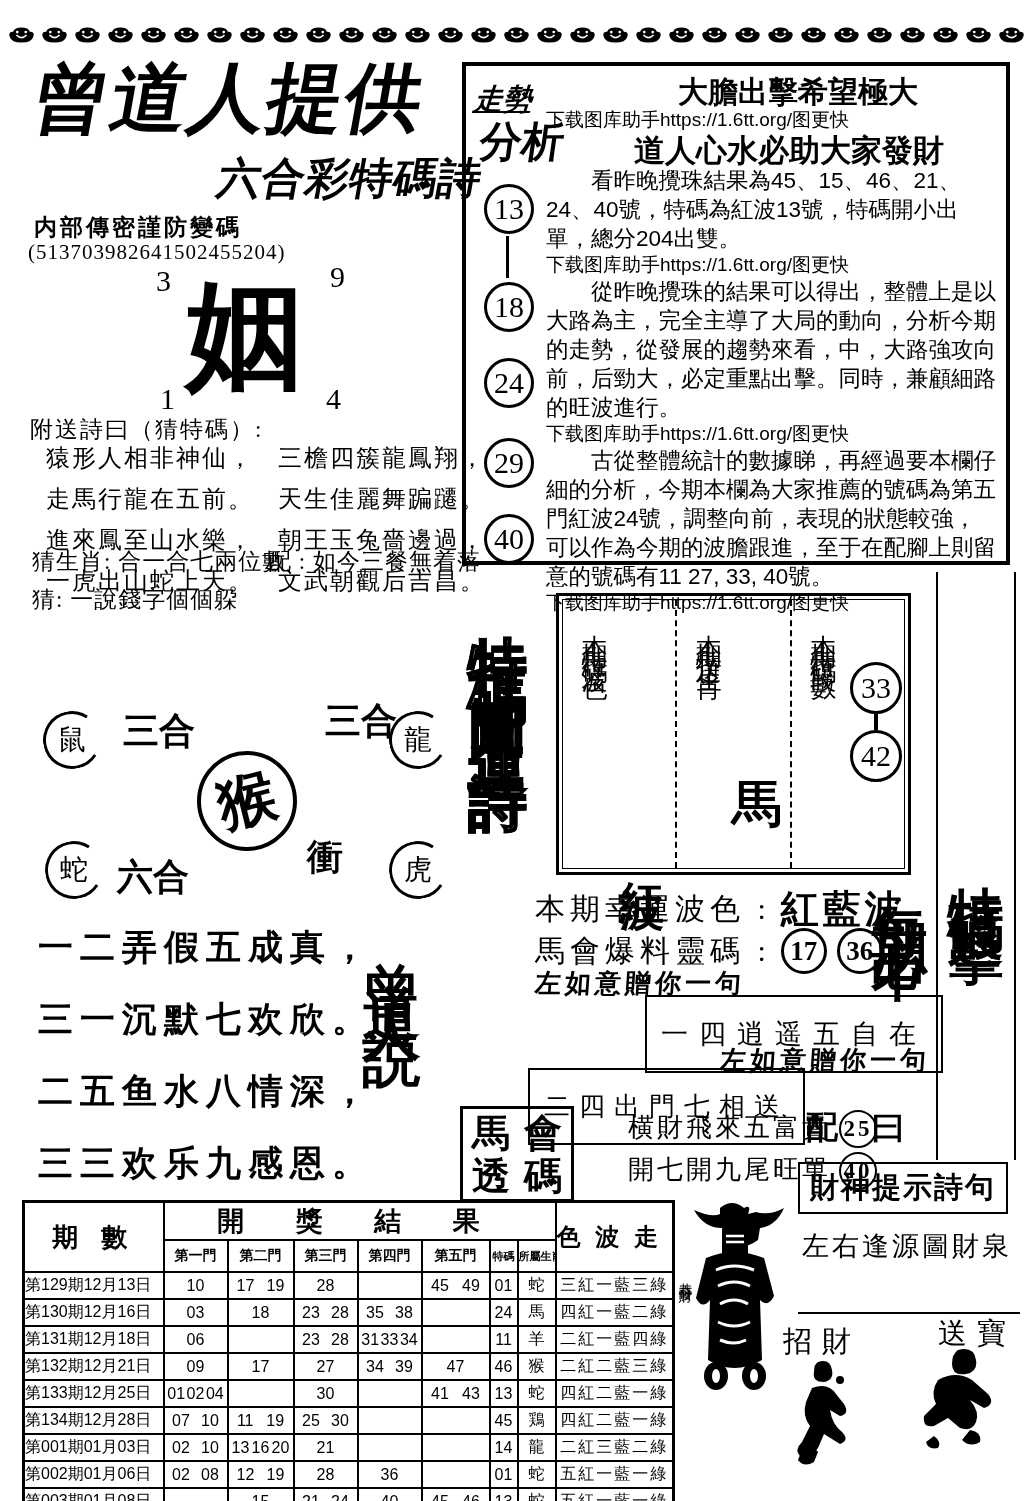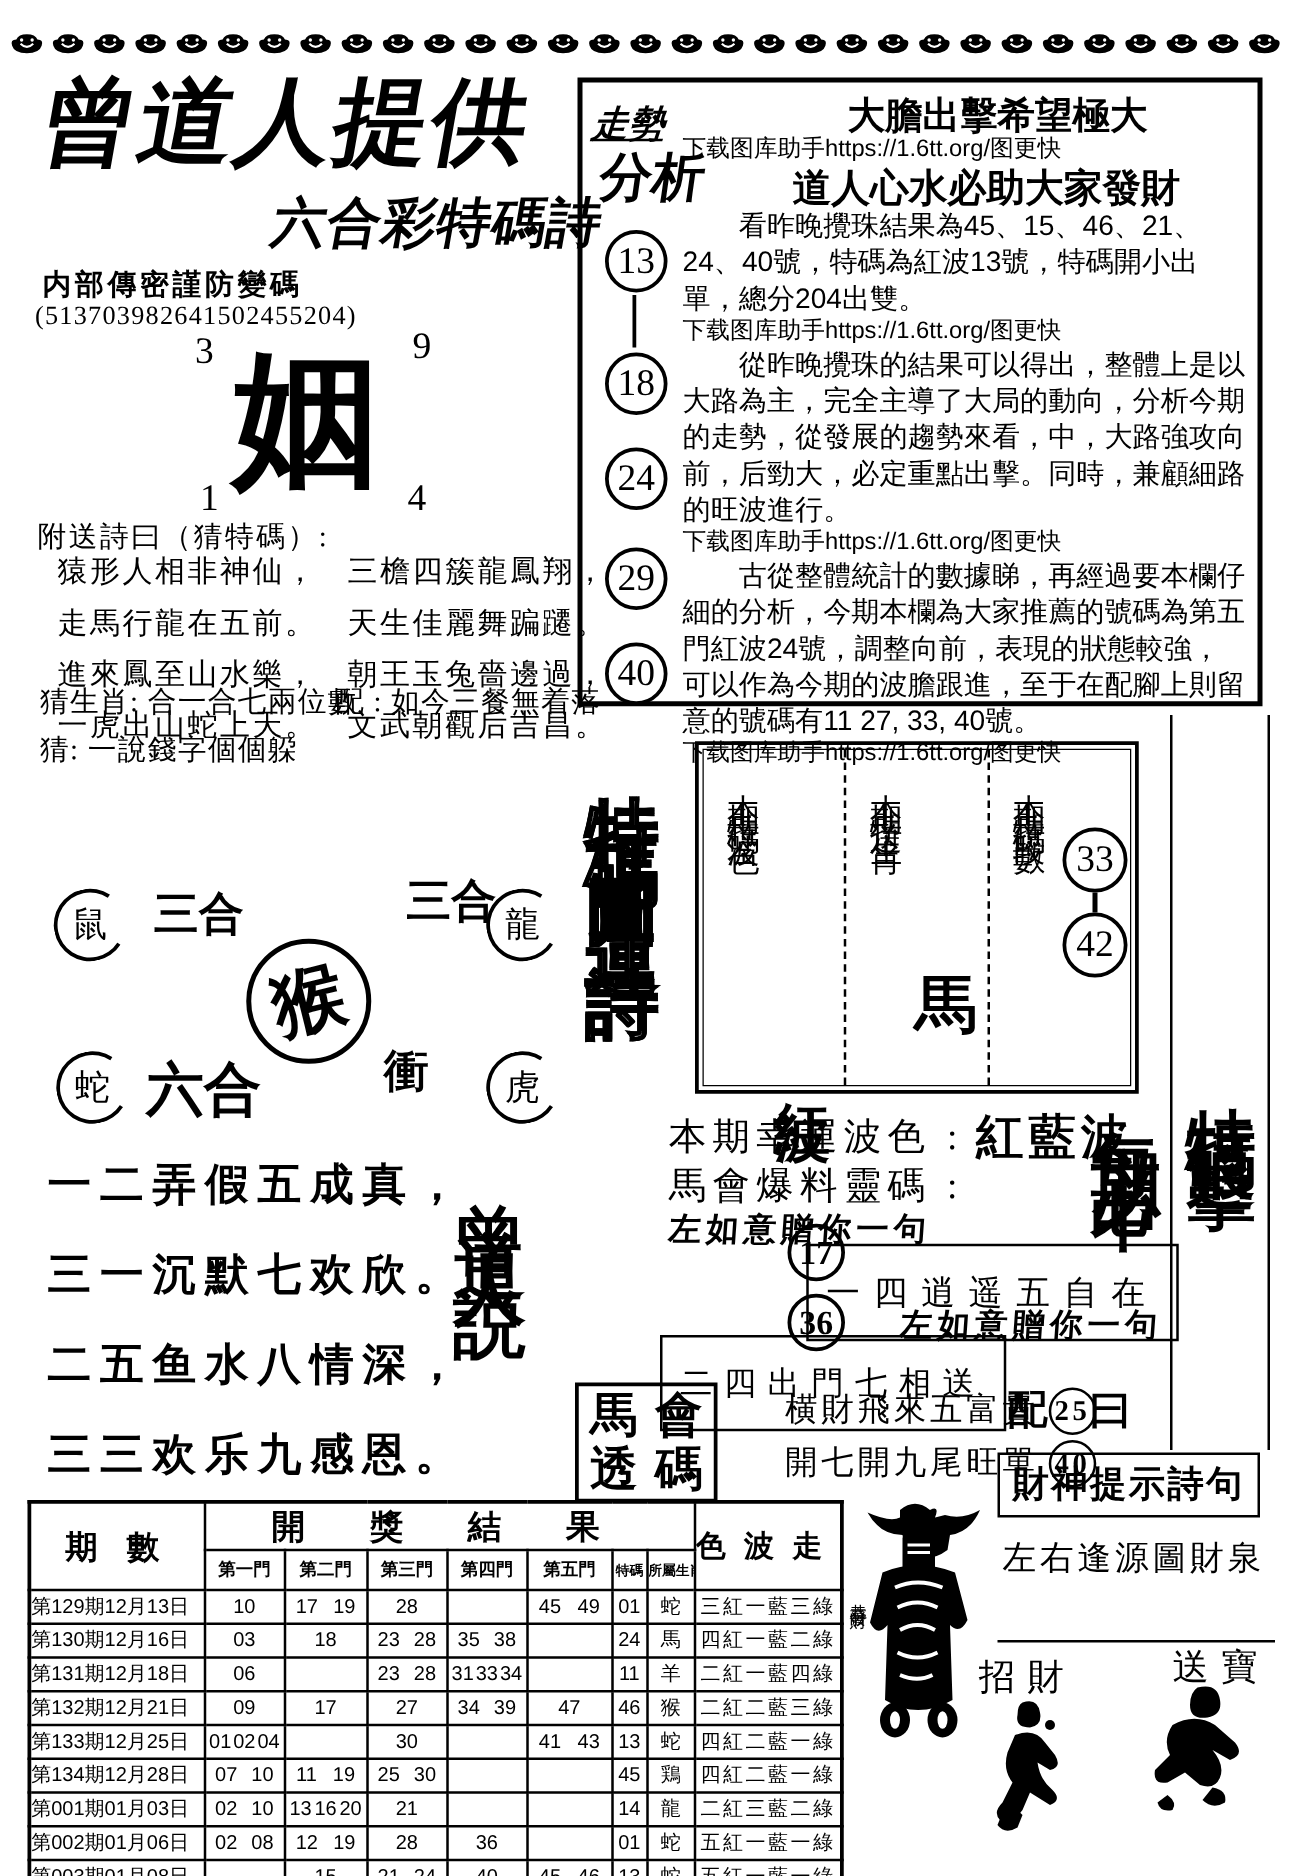--- a/index.html
+++ b/index.html
@@ -338,21 +338,21 @@
     <div class="abs wheel-label" style="left:300px;top:12px;">三合</div>
     <div class="abs arc" style="left:364px;top:26px;">
         <span>龍</span>
       </div>
     <div class="abs center-circle" style="left:172px;top:66px;">
         <span>猴</span>
       </div>
     <div class="abs arc" style="left:20px;top:156px;">
         <span>蛇</span>
       </div>
-    <div class="abs wheel-label" style="left:92px;top:156px;font-size:46px;">六合</div>
+    <div class="abs wheel-label" style="left:92px;top:168px;font-size:36px;">六合</div>
     <div class="abs wheel-label" style="left:282px;top:148px;">衝</div>
     <div class="abs arc" style="left:364px;top:156px;">
         <span>虎</span>
       </div>
   </div>
 
   <div class="abs num-poem" style="left:38px;top:912px;">
     <div>一二弄假五成真，</div>
     <div>三一沉默七欢欣。</div>
     <div>二五鱼水八情深，</div>
@@ -404,21 +404,21 @@
           <span class="ball ball-md">42</span>
         </div>
       </div>
     </div>
   </div>
 
   <div class="abs" style="left:535px;top:884px;display:flex;align-items:center;gap:10px;">
     <span class="lucky-label">本期幸運波色 :</span>
     <span class="lucky-value">紅藍波</span>
   </div>
-  <div class="abs" style="left:535px;top:928px;display:flex;align-items:center;gap:10px;flex-direction:column;">
+  <div class="abs" style="left:535px;top:928px;display:flex;align-items:center;gap:10px;">
     <span class="lucky-label">馬會爆料靈碼 :</span>
     <span class="ball ball-sm">17</span>
     <span class="ball ball-sm">36</span>
   </div>
   <div class="abs gift-note" style="left:535px;top:966px;">左如意贈你一句</div>
   <div class="abs boxed-line" style="left:645px;top:995px;">一四逍遥五自在</div>
   <div class="abs gift-note" style="left:640px;top:1043px;width:290px;text-align:right;">左如意贈你一句</div>
   <div class="abs boxed-line" style="left:528px;top:1068px;font-size:26px;letter-spacing:9px;">二四出門七相送</div>
 
   <div class="abs" id="horse-box">

